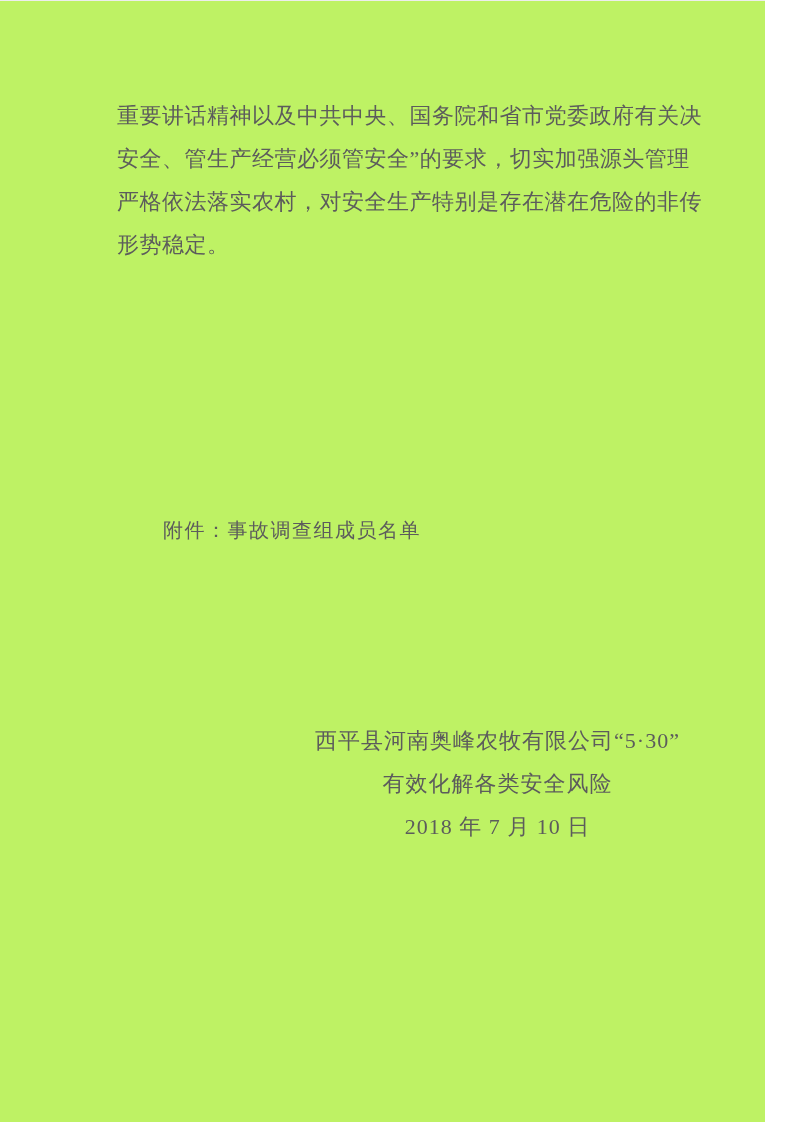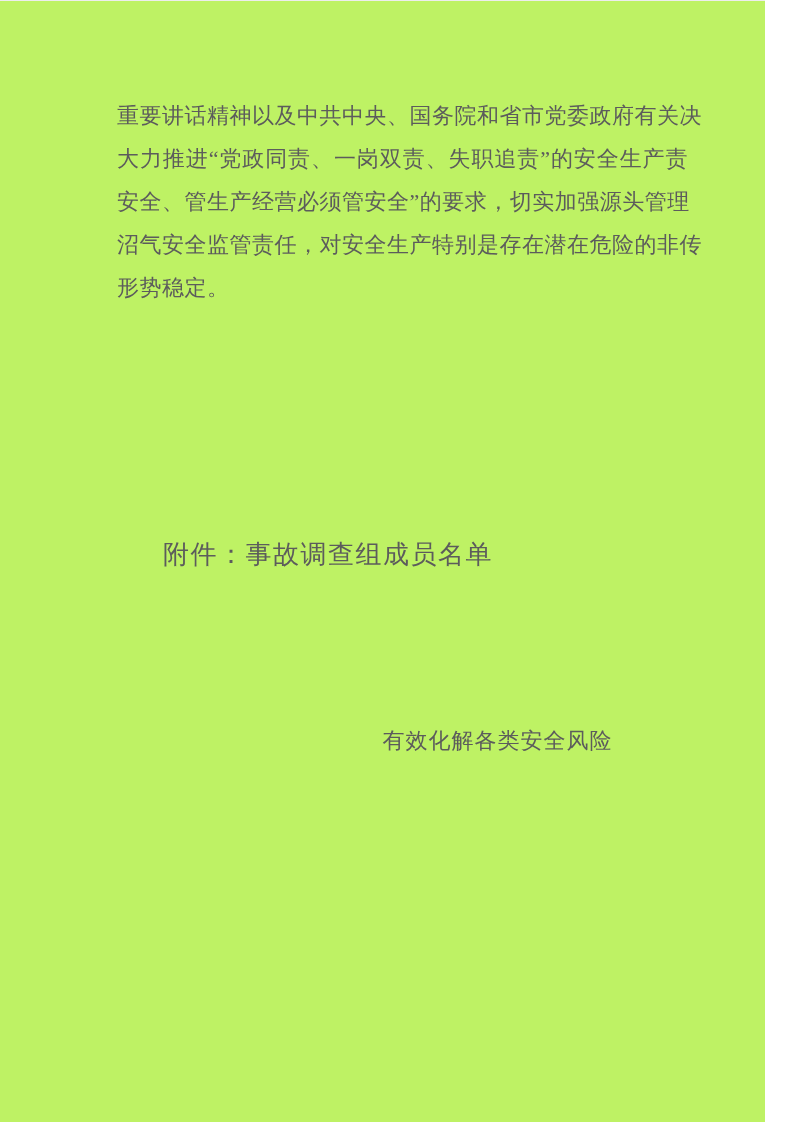--- a/index.html
+++ b/index.html
@@ -33,22 +33,22 @@
     white-space: nowrap;
     color: #5c5c5c;
   }
   .body-line.last {
     text-align: left;
     text-align-last: left;
   }
   .attachment-note {
     position: absolute;
     left: 163px;
-    top: 532px;
-    font-size: 26px;
+    top: 508px;
+    font-size: 20px;
     line-height: 43px;
     letter-spacing: 1.5px;
     color: #5c5c5c;
   }
   .signature-block {
     position: absolute;
     left: 305px;
     top: 718px;
     width: 385px;
     text-align: center;
@@ -62,25 +62,26 @@
     white-space: nowrap;
   }
 </style>
 </head>
 <body>
 
 <div class="page">
 
   <div class="body-paragraph">
     <div class="body-line">重要讲话精神以及中共中央、国务院和省市党委政府有关决</div>
-    <div class="body-line">大力推进“党政同责、一岗双责、失职追责”的安全生产责</div>
     <div class="body-line">安全、管生产经营必须管安全”的要求，切实加强源头管理</div>
-    <div class="body-line">沼气安全监管责任，对安全生产特别是存在潜在危险的非传</div>
+    <div class="body-line">严格依法落实农村，对安全生产特别是存在潜在危险的非传</div>
     <div class="body-line last">形势稳定。</div>
   </div>
 
   <div class="attachment-note">附件：事故调查组成员名单</div>
 
   <div class="signature-block">
+    <div class="signature-line">西平县河南奥峰农牧有限公司“5·30”</div>
     <div class="signature-line">有效化解各类安全风险</div>
+    <div class="signature-line">2018 年 7 月 10 日</div>
   </div>
 
 </div>
 
 </body></html>

